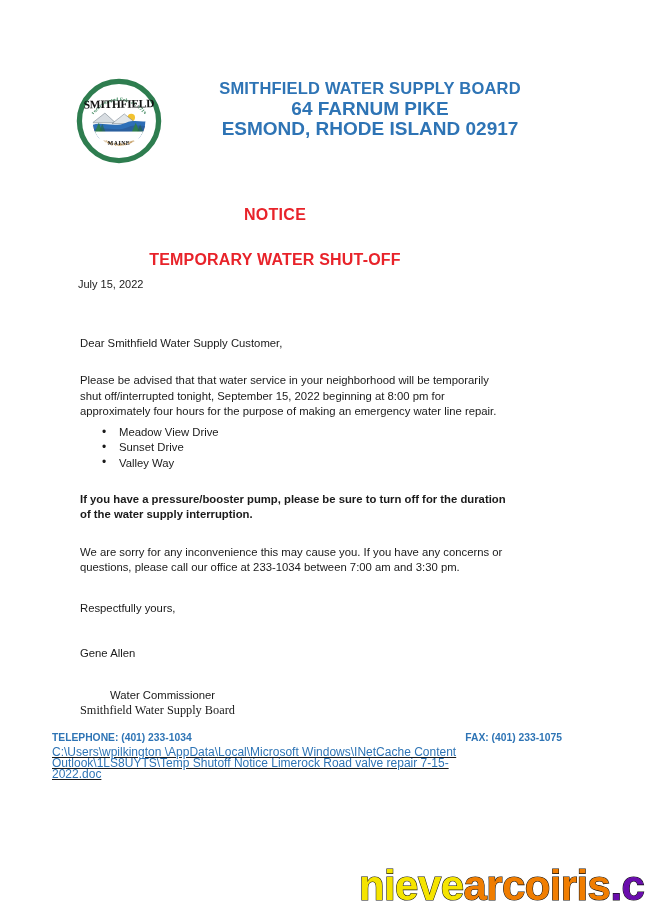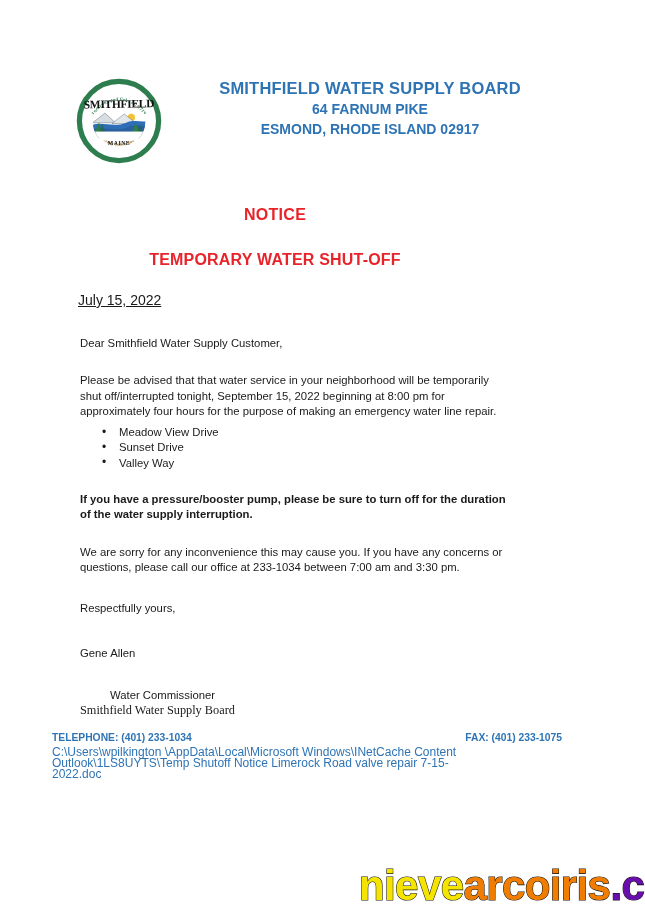--- a/index.html
+++ b/index.html
@@ -49,21 +49,21 @@
     color: #2e74b5;
   }
   .header-line1 {
     font-size: 16.5px;
     font-weight: bold;
     letter-spacing: 0.2px;
     line-height: 22px;
     white-space: nowrap;
   }
   .header-line2, .header-line3 {
-    font-size: 14px;
+    font-size: 19px;
     font-weight: bold;
     line-height: 20px;
     white-space: nowrap;
   }
 
   
   .notice-block {
     position: absolute;
     left: 0;
     top: 206px;
@@ -83,23 +83,22 @@
     font-size: 16px;
     letter-spacing: 0.2px;
     margin-top: 27px;
     margin-left: -45px;
   }
 
   
   .date-line {
     position: absolute;
     left: 78px;
-    top: 292px;
-    font-size: 14px;
-    text-decoration: underline;
+    top: 278px;
+    font-size: 11px;
   }
 
   .body {
     position: absolute;
     left: 80px;
     top: 336px;
     width: 432px;
     font-size: 11.3px;
     line-height: 15.3px;
   }
@@ -140,20 +139,21 @@
     font-size: 12.3px;
     line-height: 15px;
   }
 
   
   .footer {
     position: absolute;
     left: 52px;
     top: 732px;
     width: 510px;
+    text-decoration: underline;
   }
   .footer-row {
     position: relative;
     height: 14px;
     color: #2e74b5;
     font-size: 10.3px;
     font-weight: bold;
   }
   .footer-tel { position: absolute; left: 0; top: 0; white-space: nowrap; }
   .footer-fax { position: absolute; right: 0; top: 0; white-space: nowrap; }

